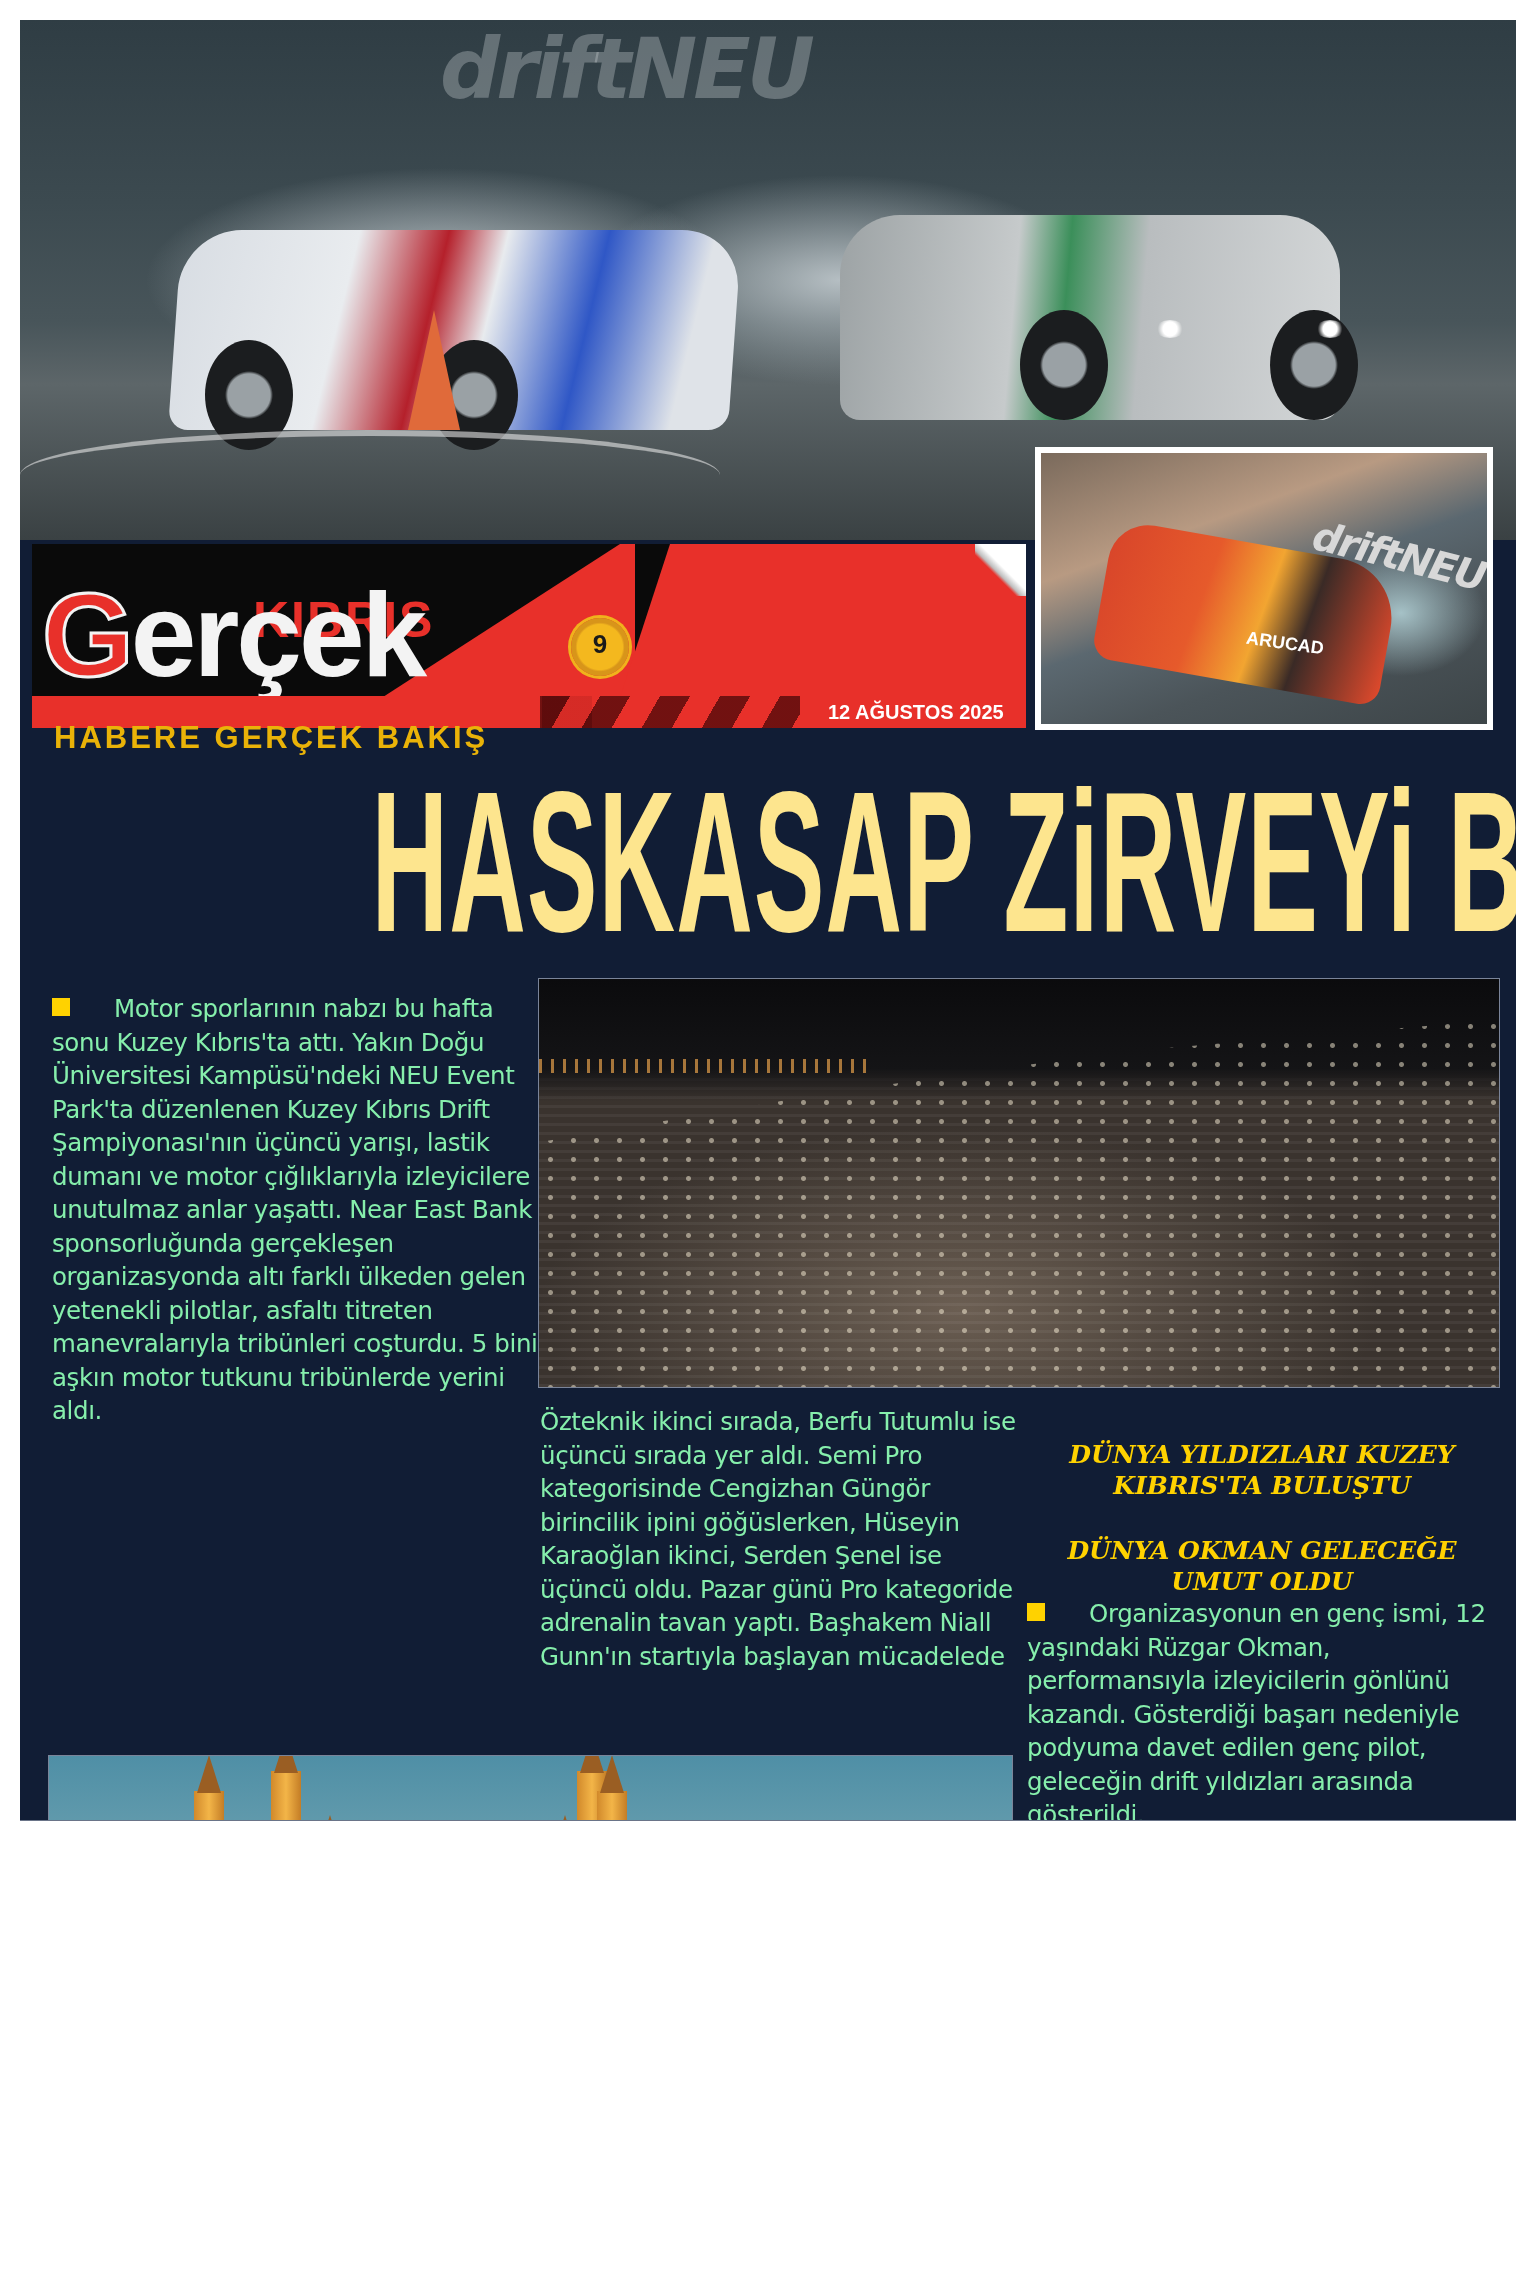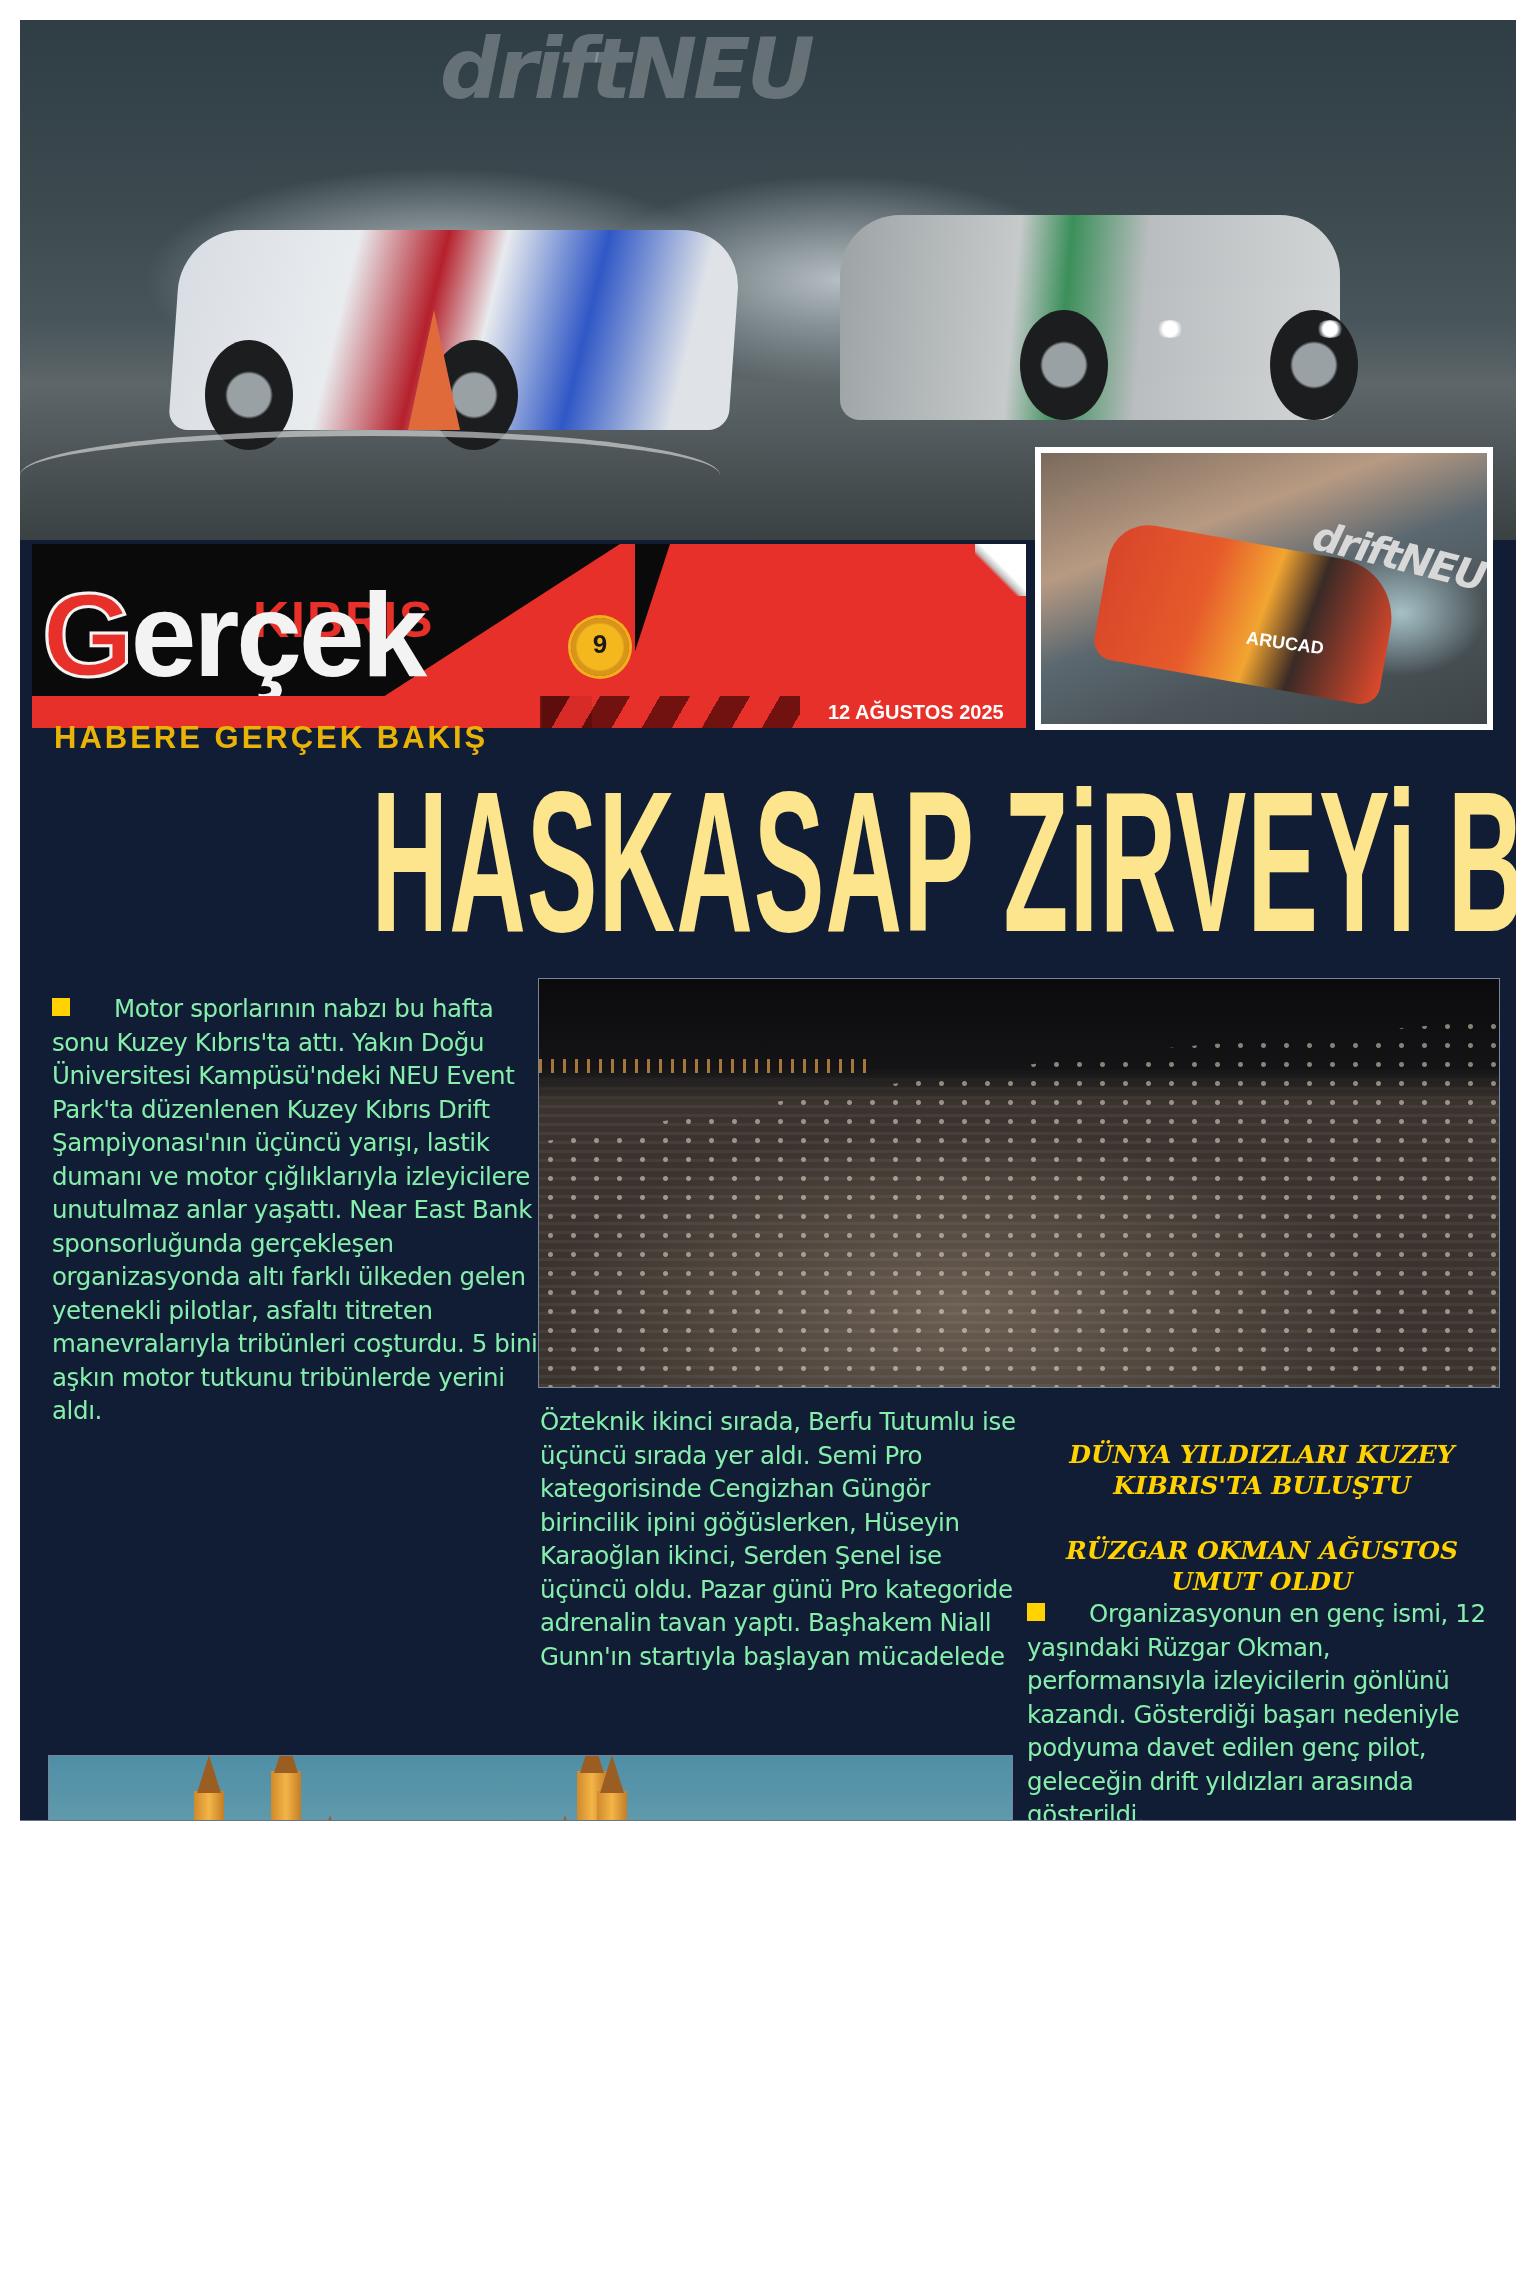--- a/index.html
+++ b/index.html
@@ -289,21 +289,21 @@
     <div class="crowd-city"></div>
     <div class="crowd-lights"></div>
   </div>
 
   <div class="col2 body-text">Özteknik ikinci sırada, Berfu Tutumlu ise üçüncü sırada yer aldı. Semi Pro kategorisinde Cengizhan Güngör birincilik ipini göğüslerken, Hüseyin Karaoğlan ikinci, Serden Şenel ise üçüncü oldu. Pazar günü Pro kategoride adrenalin tavan yaptı. Başhakem Niall Gunn'ın startıyla başlayan mücadelede</div>
 
   <div class="col3">
     <div style="height:34px;"></div>
     <div class="subhead">DÜNYA YILDIZLARI KUZEY KIBRIS'TA BULUŞTU</div>
     <div style="height:34px;"></div>
-    <div class="subhead">RÜZGAR OKMAN AĞUSTOS UMUT OLDU</div>
+    <div class="subhead">DÜNYA OKMAN GELECEĞE UMUT OLDU</div>
     <div class="body-text">
       <span class="bullet"></span><span>Organizasyonun en genç ismi, 12 yaşındaki Rüzgar Okman, performansıyla izleyicilerin gönlünü kazandı. Gösterdiği başarı nedeniyle podyuma davet edilen genç pilot, geleceğin drift yıldızları arasında gösterildi.</span>
     </div>
   </div>
 
   <div class="mosque">
     <div class="minaret" style="left:145px; height:260px;"></div>
     <div class="minaret" style="left:222px; height:280px;"></div>
     <div class="minaret" style="left:270px; height:200px; width:22px;"></div>
     <div class="minaret" style="left:505px; height:200px; width:22px;"></div>

